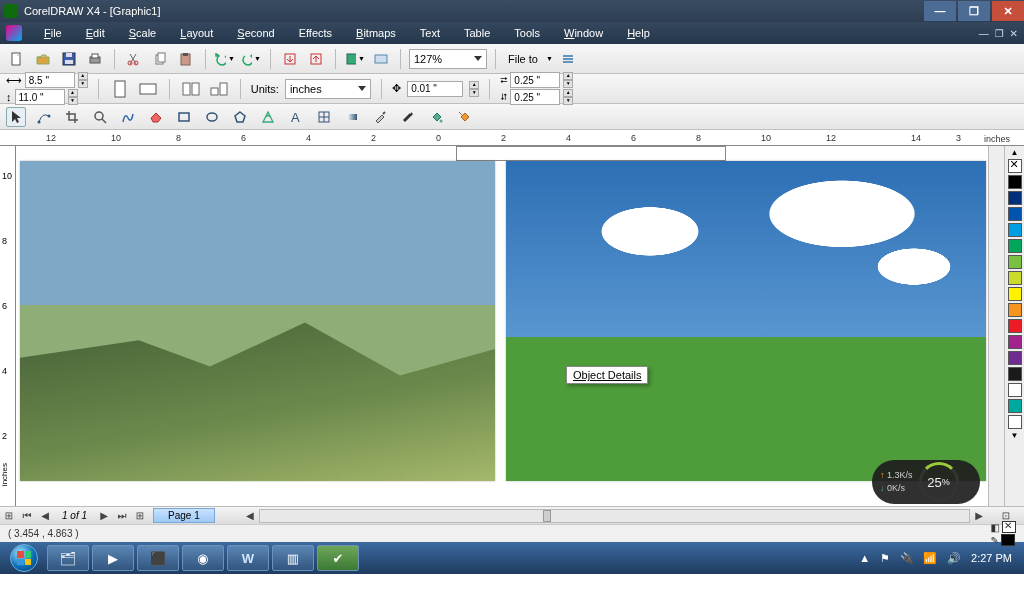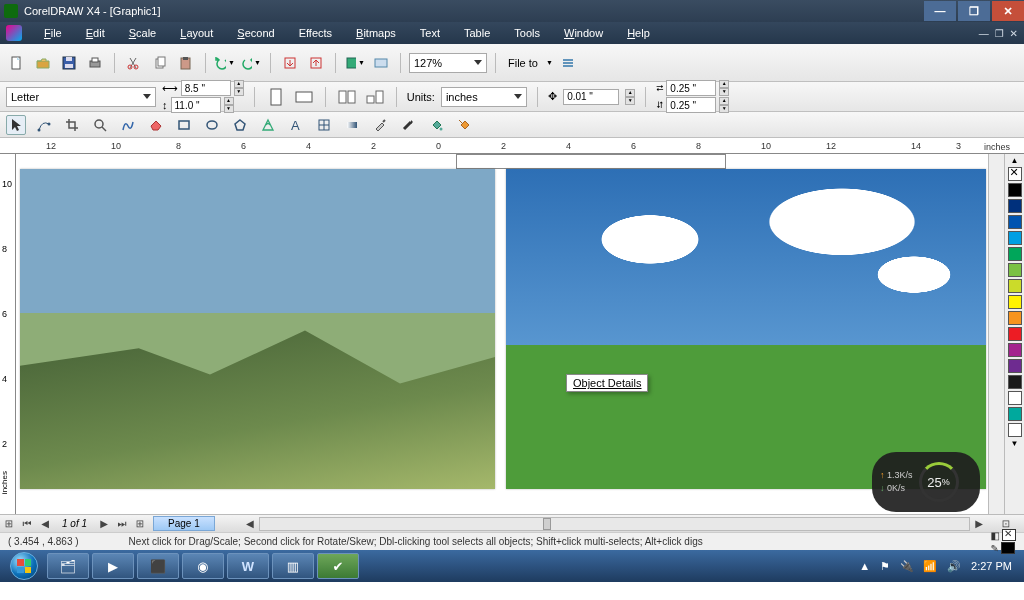--- a/index.html
+++ b/index.html
@@ -10,21 +10,21 @@
 .winbtns { display: flex; }
 .winbtn { width: 32px; height: 20px; display: flex; align-items: center; justify-content: center; color: #fff; font-weight: bold; }
 .winbtn.min { background: #4c6c96; }
 .winbtn.max { background: #4c6c96; margin-left: 2px;}
 .winbtn.close { background: #c54f3a; margin-left: 2px;}
 .menubar { height: 22px; background: linear-gradient(#34475d,#25374b); color: #fff; display: flex; align-items: center; padding: 0 6px; gap: 4px; }
 .menubar .mlogo { width: 16px; height: 16px; background: linear-gradient(135deg,#ec008c,#00aeef); border-radius: 3px; margin-right: 8px;}
 .menubar .mitem { padding: 2px 10px; }
 .menubar .spacer{flex:1;}
 .mdi-btns{display:flex;gap:6px;color:#cfd8e2;font-size:10px;}
-.tbar { height: 38px; background: linear-gradient(#f7f7f7,#e6e6e6); border-bottom: 1px solid #bfbfbf; display: flex; align-items: center; padding: 0 6px; gap: 4px; }
+.tbar { height: 30px; background: linear-gradient(#f7f7f7,#e6e6e6); border-bottom: 1px solid #bfbfbf; display: flex; align-items: center; padding: 0 6px; gap: 4px; }
 .tbtn { width: 22px; height: 22px; display: flex; align-items: center; justify-content: center; border: 1px solid transparent; border-radius: 2px; }
 .sep { width: 1px; height: 20px; background: #bbb; margin: 0 4px; }
 .dropdown{display:flex;align-items:center;gap:2px;}
 .zoom{display:flex;align-items:center;border:1px solid #a9a9a9;background:#fff;height:20px;padding:0 4px;width:78px;}
 .zoom .arrow{border-left:4px solid transparent;border-right:4px solid transparent;border-top:5px solid #333;margin-left:auto;}
 .propbar { height: 30px; background: linear-gradient(#f7f7f7,#e6e6e6); border-bottom: 1px solid #bfbfbf; display: flex; align-items: center; padding: 0 6px; gap: 6px; }
 .sel { border:1px solid #a9a9a9; background:#fff; height:20px; display:flex; align-items:center; padding:0 4px; }
 .sel .arrow{border-left:4px solid transparent;border-right:4px solid transparent;border-top:5px solid #333;margin-left:auto;}
 .twin{display:flex;align-items:center;gap:3px;}
 .numfield{border:1px solid #a9a9a9;background:#fff;height:16px;width:50px;padding:0 3px;font-size:10px;display:flex;align-items:center;}
@@ -40,21 +40,21 @@
 .ruler-v .lbl{position:absolute;left:2px;transform:translateY(-5px);}
 .ruler-v .unit{position:absolute;bottom:20px;left:0;font-size:8px;writing-mode:vertical-rl;transform:rotate(180deg);}
 .canvas{flex:1;background:#fff;position:relative;overflow:hidden;}
 .pageoutline{position:absolute;left:440px;top:0;width:270px;height:15px;border:1px solid #888;background:#fff;}
 .img{position:absolute;box-shadow:0 0 2px rgba(0,0,0,.3);}
 .img.left{left:4px;top:15px;width:475px;height:320px;background:linear-gradient(180deg,#7ea8c6 0 45%, #8ead77 45% 100%);}
 .img.left::before{content:"";position:absolute;bottom:0;left:0;right:0;height:55%;background:linear-gradient(170deg,#4f6b3c 20%,#6d8a4d 60%,#a5b86b 100%);clip-path:polygon(0 30%, 25% 20%, 40% 35%, 60% 10%, 80% 40%, 100% 25%, 100% 100%, 0 100%);}
 .img.right{left:490px;top:15px;width:480px;height:320px;background:linear-gradient(180deg,#2d6fb5 0 55%,#4e9c3a 55% 100%);}
 .img.right::before{content:"";position:absolute;top:0;left:0;right:0;height:55%;background:radial-gradient(ellipse 80px 40px at 30% 40%,#fff 60%,transparent 61%),radial-gradient(ellipse 120px 55px at 70% 30%,#fff 60%,transparent 61%),radial-gradient(ellipse 60px 30px at 85% 60%,#fff 60%,transparent 61%),linear-gradient(180deg,#2d6fb5,#5896d0);}
 .tooltip{position:absolute;background:#fff;border:1px solid #888;padding:2px 6px;font-size:11px;box-shadow:2px 2px 4px rgba(0,0,0,.3);}
-.netmeter{position:absolute;right:8px;bottom:2px;width:108px;height:60px;background:rgba(30,30,30,.92);border-radius:24px;display:flex;align-items:center;padding:4px 8px;color:#ccc;font-size:9px;}
+.netmeter{position:absolute;right:8px;bottom:2px;width:108px;height:44px;background:rgba(30,30,30,.92);border-radius:24px;display:flex;align-items:center;padding:4px 8px;color:#ccc;font-size:9px;}
 .netmeter .ring{width:40px;height:40px;border:3px solid #333;border-top-color:#9acc3a;border-radius:50%;display:flex;align-items:center;justify-content:center;color:#eee;font-size:13px;}
 .netmeter .stats{margin-right:6px;line-height:1.4;}
 .netmeter .up{color:#f39c2b;}
 .palette{width:20px;background:#eee;border-left:1px solid #bbb;display:flex;flex-direction:column;align-items:center;padding-top:2px;gap:2px;}
 .swatch{width:14px;height:14px;border:1px solid #555;}
 .pagebar{height:18px;background:linear-gradient(#f4f4f4,#dcdcdc);border-top:1px solid #bbb;display:flex;align-items:center;font-size:10px;}
 .pgbtn{width:18px;height:16px;display:flex;align-items:center;justify-content:center;color:#444;}
 .pgtab{background:linear-gradient(#c9e1ff,#9ec9f5);border:1px solid #7aa7d6;padding:0 14px;height:15px;display:flex;align-items:center;margin-left:4px;}
 .hscroll{flex:1;display:flex;align-items:center;margin-left:26px;}
 .hscroll .track{flex:1;height:14px;background:#e8e8e8;border:1px solid #bbb;position:relative;}
@@ -206,24 +206,20 @@
   <span style="padding:0 4px;">File to</span>
   <span style="font-size:7px;">▼</span>
   <div class="tbtn">
       <svg width="14" height="14">
         <path d="M2 4 L12 4 M2 7 L12 7 M2 10 L12 10" stroke="#37a" stroke-width="1.5"></path>
       </svg>
     </div>
 </div>
 
 <div class="propbar">
-  <div class="sel" style="width:150px;">
-      <span>Letter</span>
-      <div class="arrow"></div>
-    </div>
   <div style="display:flex;flex-direction:column;gap:1px;">
     <div class="twin">
         <span>⟷</span>
         <div class="numfield">
           <span>8.5 "</span>
         </div>
         <div class="spinbtns">
           <div class="spinbtn">▲</div>
           <div class="spinbtn">▼</div>
         </div>
@@ -491,21 +487,20 @@
       <div class="track">
         <div class="thumb"></div>
       </div>
       <div class="pgbtn">▶</div>
   </div>
   <div class="pgbtn" style="width:36px;">⊡</div>
 </div>
 
 <div class="statusbar">
   <span>( 3.454 , 4.863 )</span>
-  <span style="margin-left:50px;">Next click for Drag/Scale; Second click for Rotate/Skew; Dbl-clicking tool selects all objects; Shift+click multi-selects; Alt+click digs</span>
   <div class="colorind">
     <div style="display:flex;flex-direction:column;gap:1px;">
       <div style="display:flex;gap:2px;align-items:center;">
           <span>◧</span>
           <div class="ci x"></div>
         </div>
       <div style="display:flex;gap:2px;align-items:center;">
           <span>✎</span>
           <div class="ci" style="background:#000;"></div>
         </div>

